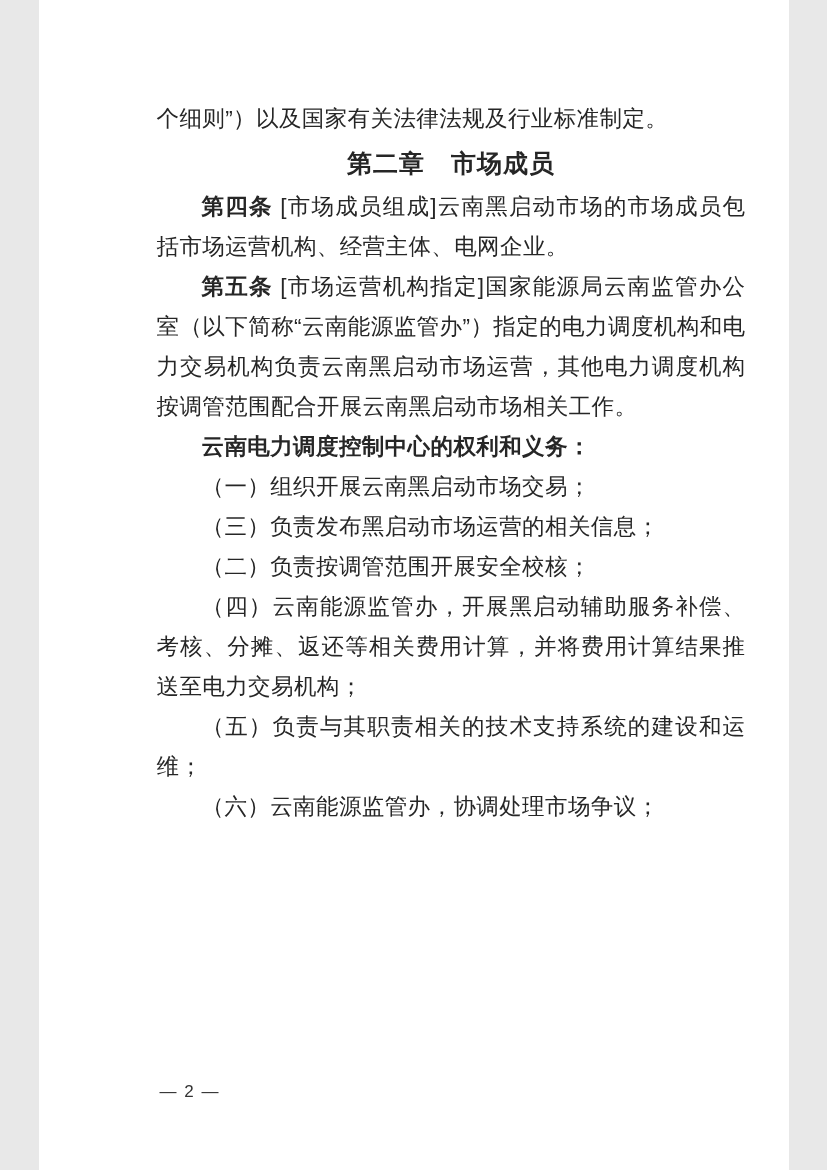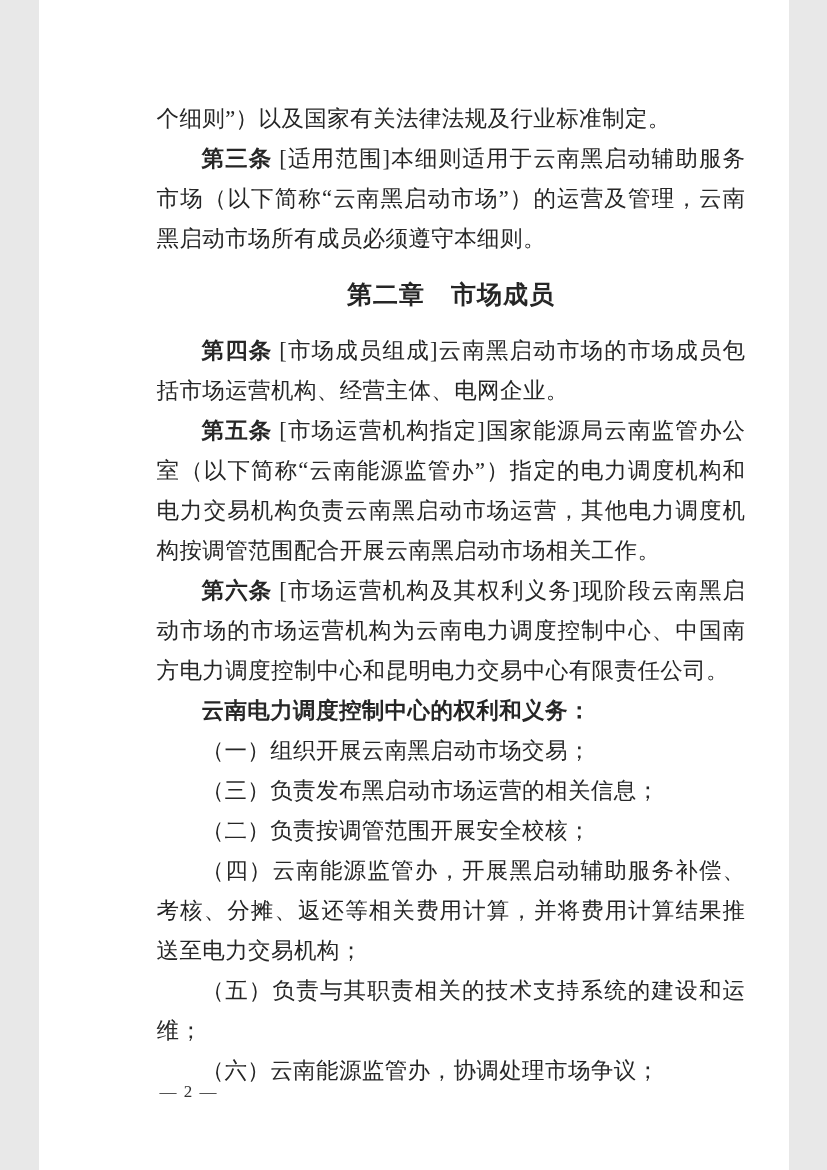--- a/index.html
+++ b/index.html
@@ -7,42 +7,42 @@
     padding: 0;
     background: #e8e8e8;
   }
   .page {
     position: relative;
     width: 750px;
     height: 1170px;
     margin: 0 auto;
     background: #ffffff;
     overflow: hidden;
-    font-family: Liberation Serif, serif;
+    font-family: Liberation Sans, sans-serif;
     color: #262626;
   }
   .content {
     position: absolute;
     top: 99px;
     left: 118px;
     width: 589px;
   }
   .para {
     margin: 0;
     font-size: 22.5px;
     line-height: 40px;
     letter-spacing: 0.4px;
     text-align: justify;
     text-indent: 2em;
   }
   .para.continuation {
     text-indent: 0;
   }
   .chapter-heading {
-    margin: 16px 0;
+    margin: 4px 0;
     font-size: 25px;
     line-height: 40px;
     font-weight: bold;
     text-align: center;
     text-indent: 0;
     letter-spacing: 1px;
   }
   .article-lead {
     font-weight: bold;
   }
@@ -62,37 +62,31 @@
 </head>
 <body>
 
 <div class="page">
   <div class="content">
 
     <p class="para continuation">
       <span>个细则”）以及国家有关法律法规及行业标准制定。</span>
     </p>
 
-    <p class="para">
-      <span class="article-lead">第三条</span><span> [适用范围]本细则适用于云南黑启动辅助服务市场（以下简称“云南黑启动市场”）的运营及管理，云南黑启动市场所有成员必须遵守本细则。</span>
-    </p>
 
     <p class="para chapter-heading">第二章　市场成员</p>
 
     <p class="para">
       <span class="article-lead">第四条</span><span> [市场成员组成]云南黑启动市场的市场成员包括市场运营机构、经营主体、电网企业。</span>
     </p>
 
     <p class="para">
       <span class="article-lead">第五条</span><span> [市场运营机构指定]国家能源局云南监管办公室（以下简称“云南能源监管办”）指定的电力调度机构和电力交易机构负责云南黑启动市场运营，其他电力调度机构按调管范围配合开展云南黑启动市场相关工作。</span>
     </p>
 
-    <p class="para">
-      <span class="article-lead">第六条</span><span> [市场运营机构及其权利义务]现阶段云南黑启动市场的市场运营机构为云南电力调度控制中心、中国南方电力调度控制中心和昆明电力交易中心有限责任公司。</span>
-    </p>
 
     <p class="para bold-line">云南电力调度控制中心的权利和义务：</p>
 
     <p class="para">（一）组织开展云南黑启动市场交易；</p>
     <p class="para">（三）负责发布黑启动市场运营的相关信息；</p>
     <p class="para">（二）负责按调管范围开展安全校核；</p>
     <p class="para">（四）云南能源监管办，开展黑启动辅助服务补偿、考核、分摊、返还等相关费用计算，并将费用计算结果推送至电力交易机构；</p>
     <p class="para">（五）负责与其职责相关的技术支持系统的建设和运维；</p>
     <p class="para">（六）云南能源监管办，协调处理市场争议；</p>
 

